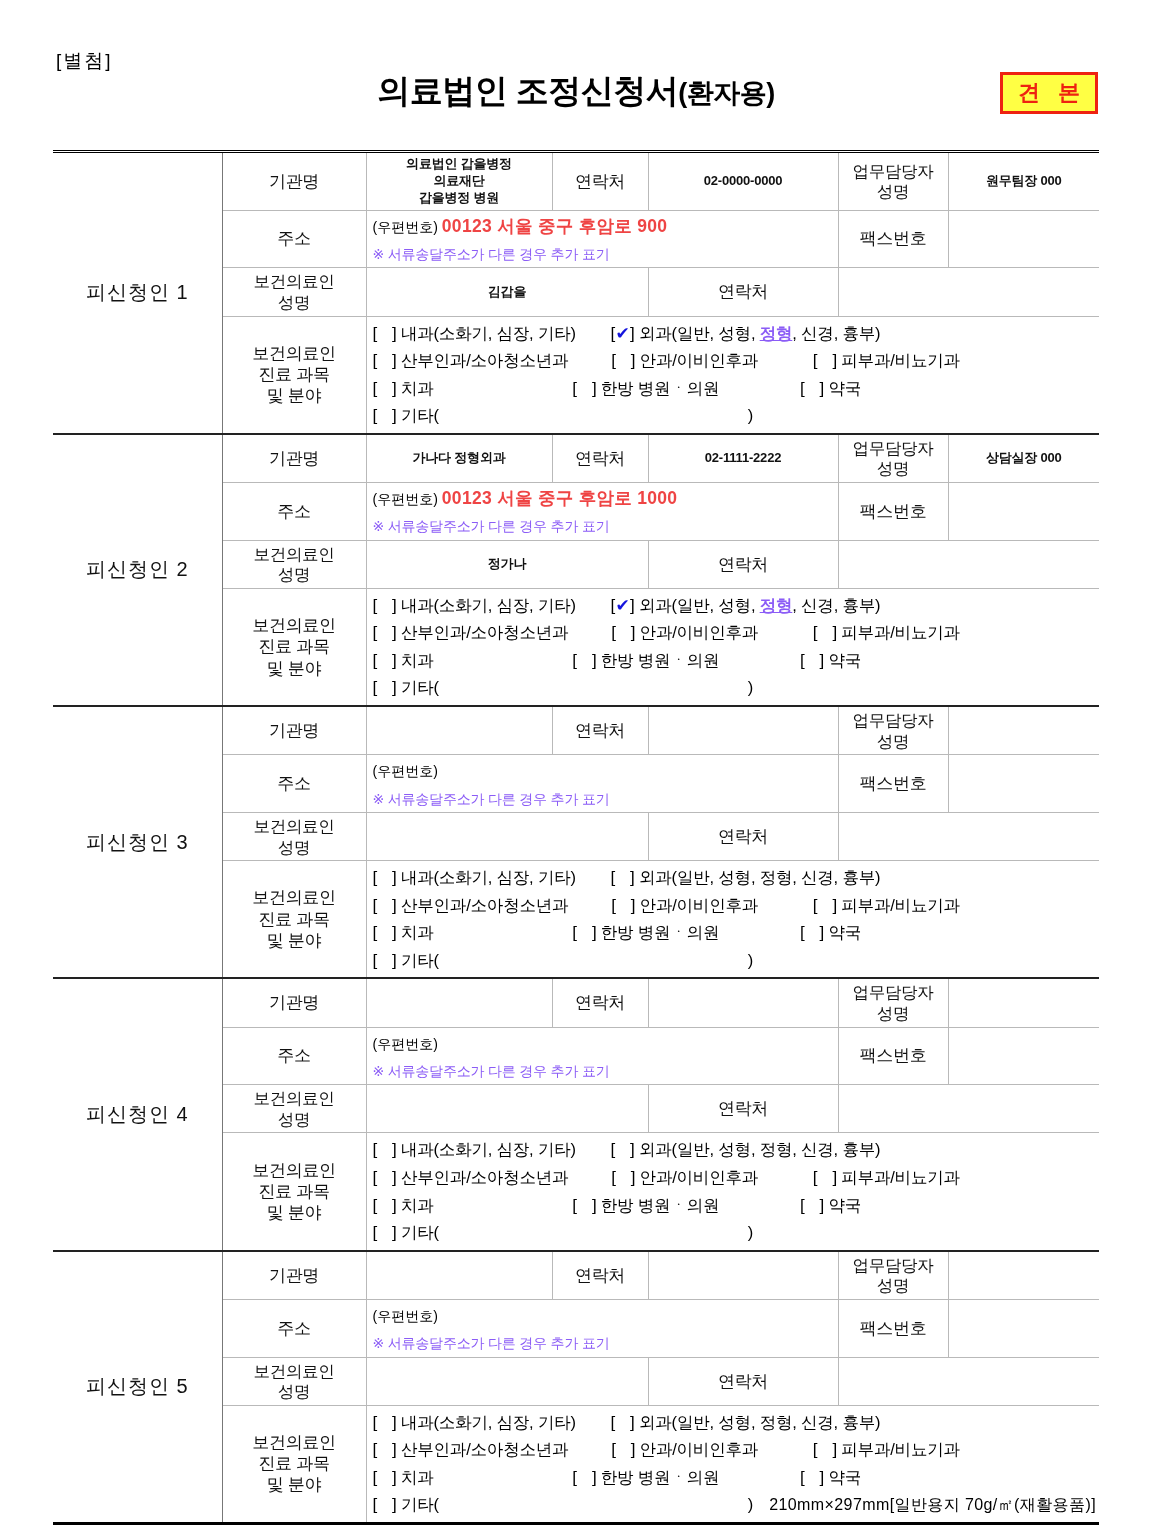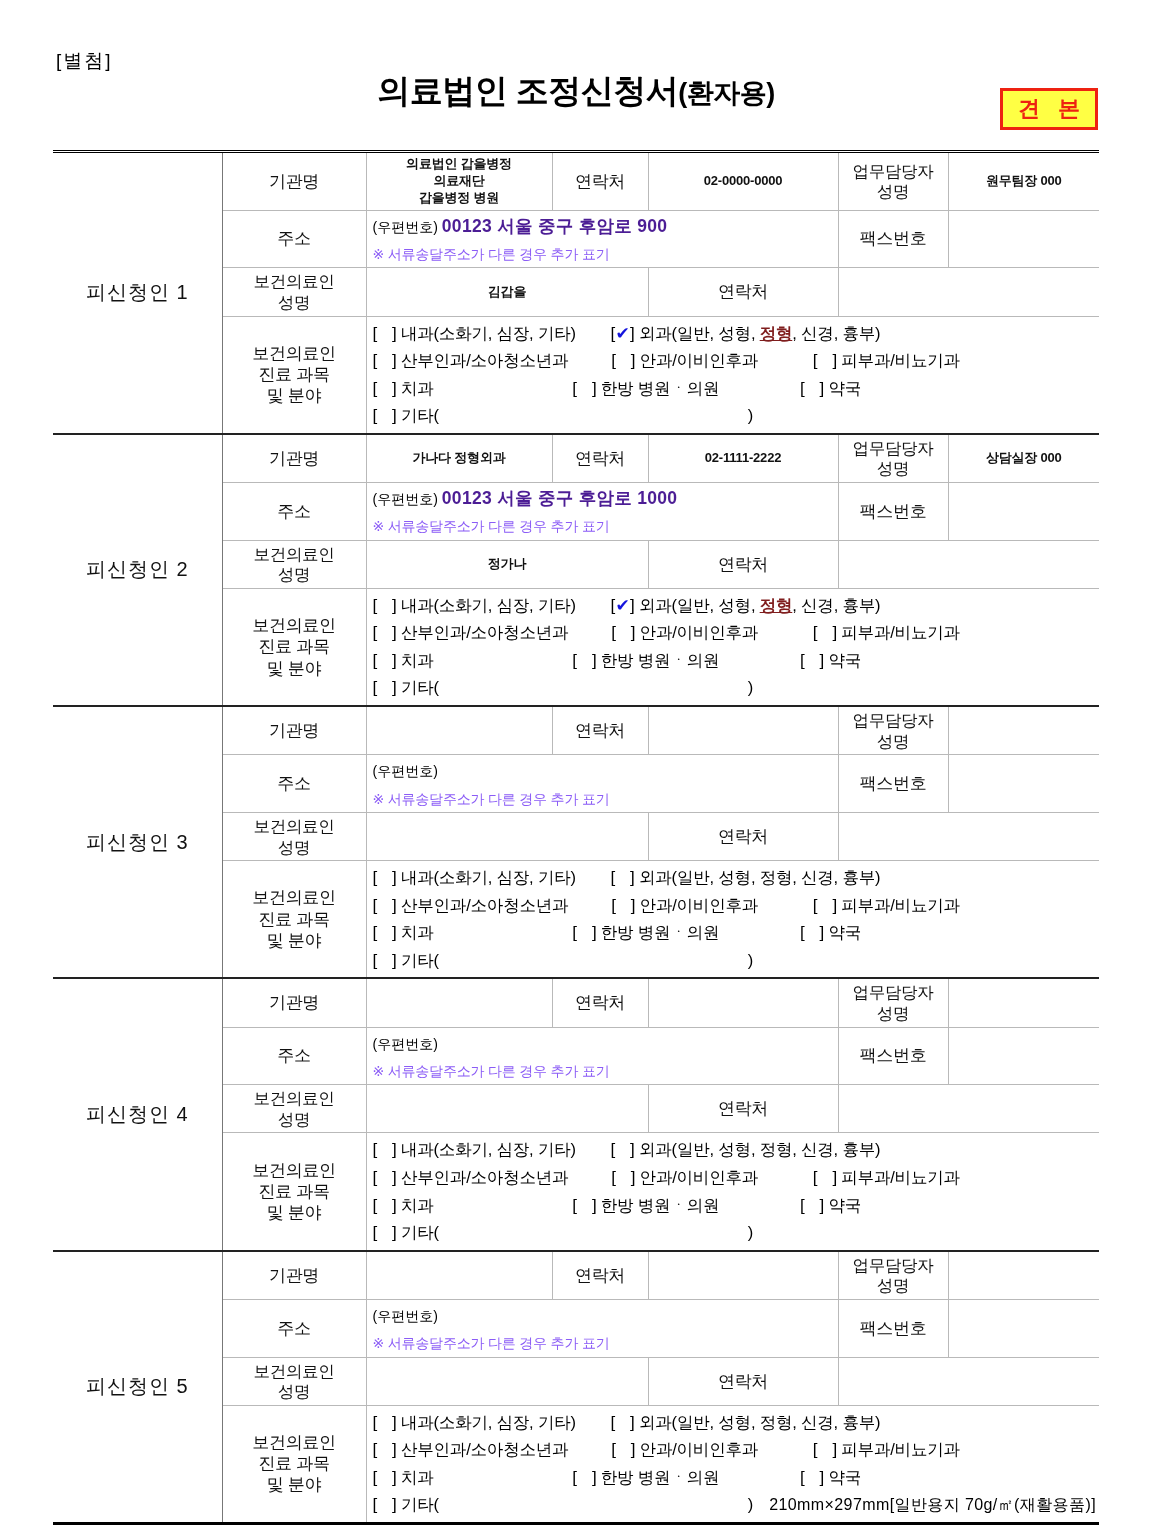--- a/index.html
+++ b/index.html
@@ -51,21 +51,20 @@
     width: 98px; height: 42px;
     background: #ffff44;
     border: 3px solid #ee2211;
     color: #ee2211;
     font-size: 22px;
     font-weight: bold;
     letter-spacing: 6px;
     text-align: center;
     line-height: 36px;
     text-indent: 6px;
-    margin-top: 16px;
   }
 
   
   .form-table {
     position: absolute;
     left: 53px; top: 150px;
     width: 1046px;
     border-collapse: collapse;
     table-layout: fixed;
     font-size: 16px;
@@ -105,35 +104,35 @@
     color: #1414dd;
     font-size: 13px;
     letter-spacing: -0.2px;
     line-height: 1.3;
   }
 
   .addr-cell { text-align: left; padding: 4px 10px 3px 10px; line-height: 1.45; }
   .addr-line1 { font-size: 15px; color: #000; }
   .addr-line1 .zip-lbl { font-size: 14px; color: #000; }
   .addr-line1 .addr-val {
-    font-weight: bold; color: #4c1d95; font-size: 17.5px;
+    font-weight: bold; color: #ef4444; font-size: 17.5px;
     letter-spacing: 0.3px; margin-left: 4px;
   }
   .addr-note {
     font-size: 14px; color: #8b5cf6; margin-top: 5px; letter-spacing: -0.2px;
   }
 
   
   .spec-cell { padding: 6px 6px 6px 14px; text-align: left; line-height: 1.62; }
   .spec-row { white-space: nowrap; font-size: 16.5px; color: #000; letter-spacing: -0.2px; }
   .cb { display: inline-block; white-space: nowrap; }
   .cb .br { font-size: 17px; }
   .cb .mark { display: inline-block; width: 15px; text-align: center; }
   .cb .mark.on { color: #1414dd; font-weight: bold; font-size: 17px; }
-  .hl { color: #7f1d1d; font-weight: bold; text-decoration: underline; text-align: center; }
+  .hl { color: #8b5cf6; font-weight: bold; text-decoration: underline; text-align: center; }
   .gap-a { display: inline-block; width: 26px; }
   .gap-b { display: inline-block; width: 34px; }
   .gap-c { display: inline-block; width: 46px; }
   .gap-d { display: inline-block; width: 130px; }
   .gap-e { display: inline-block; width: 72px; }
   .gap-f { display: inline-block; width: 300px; }
 
   
   .footer {
     position: absolute;

